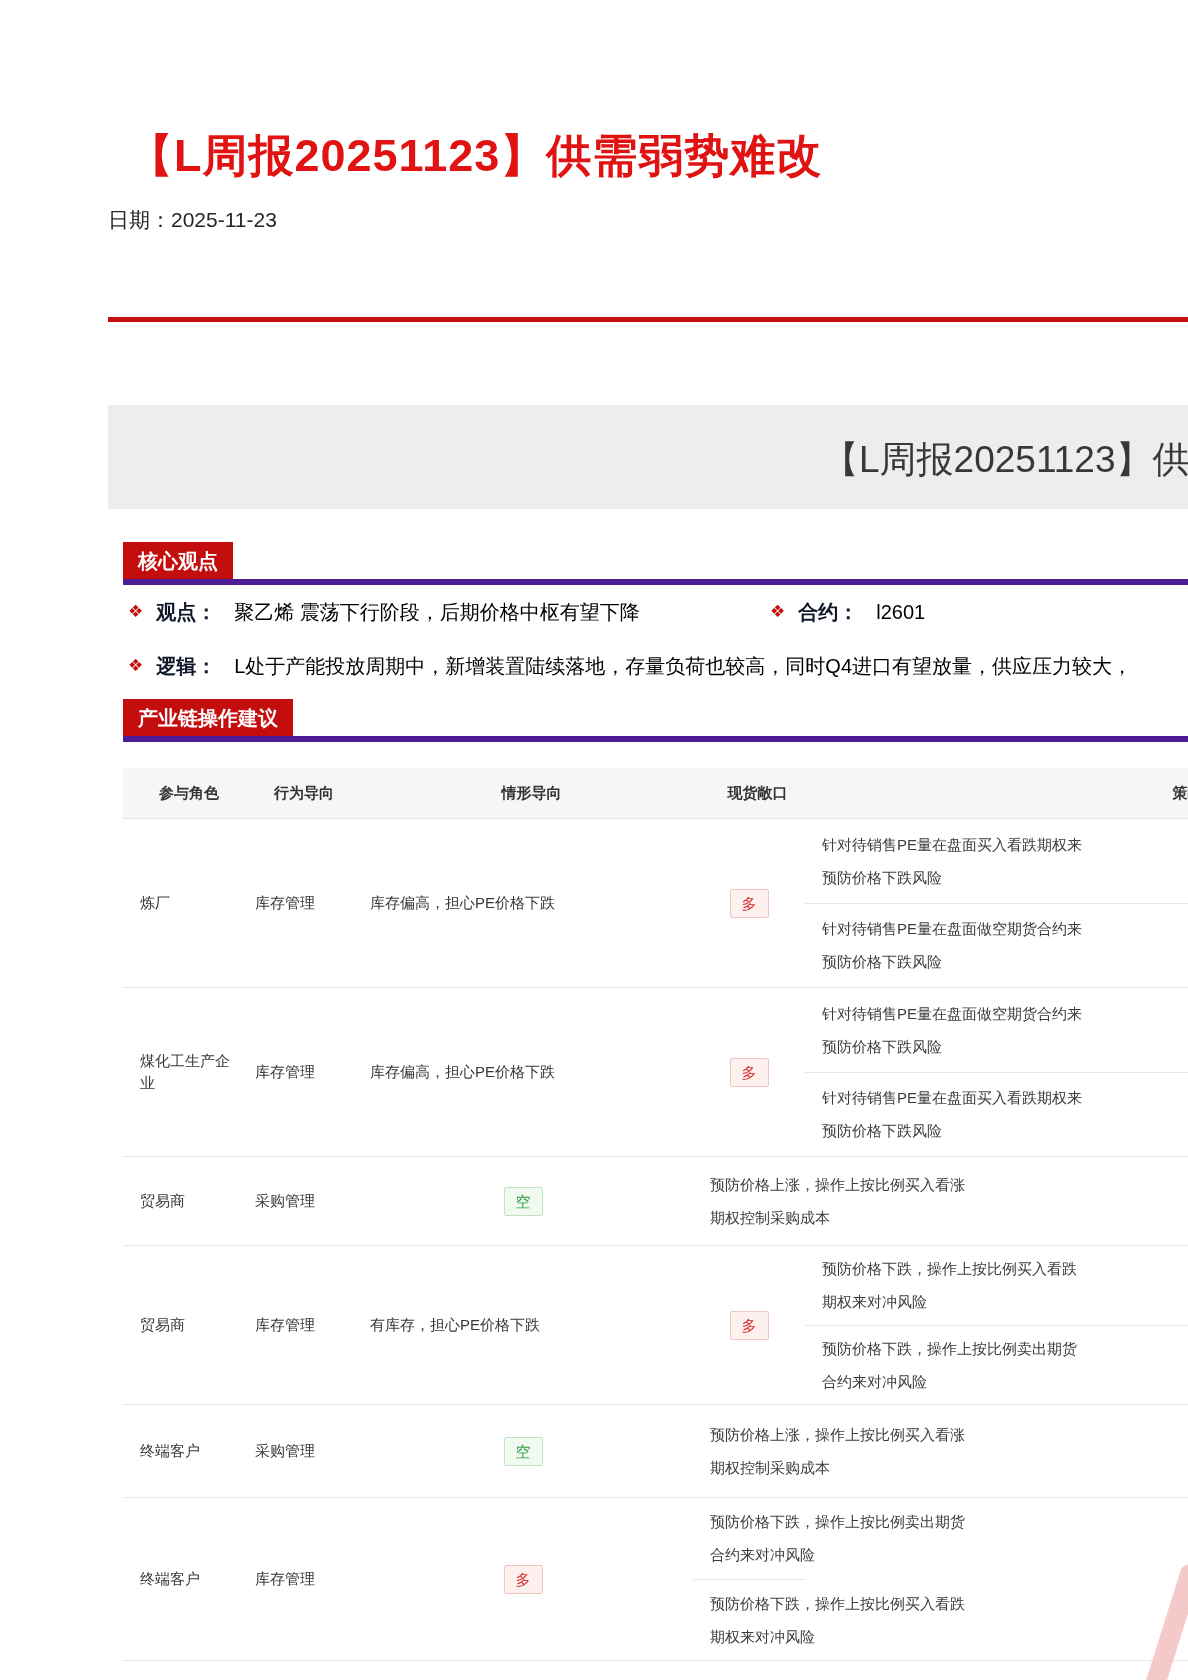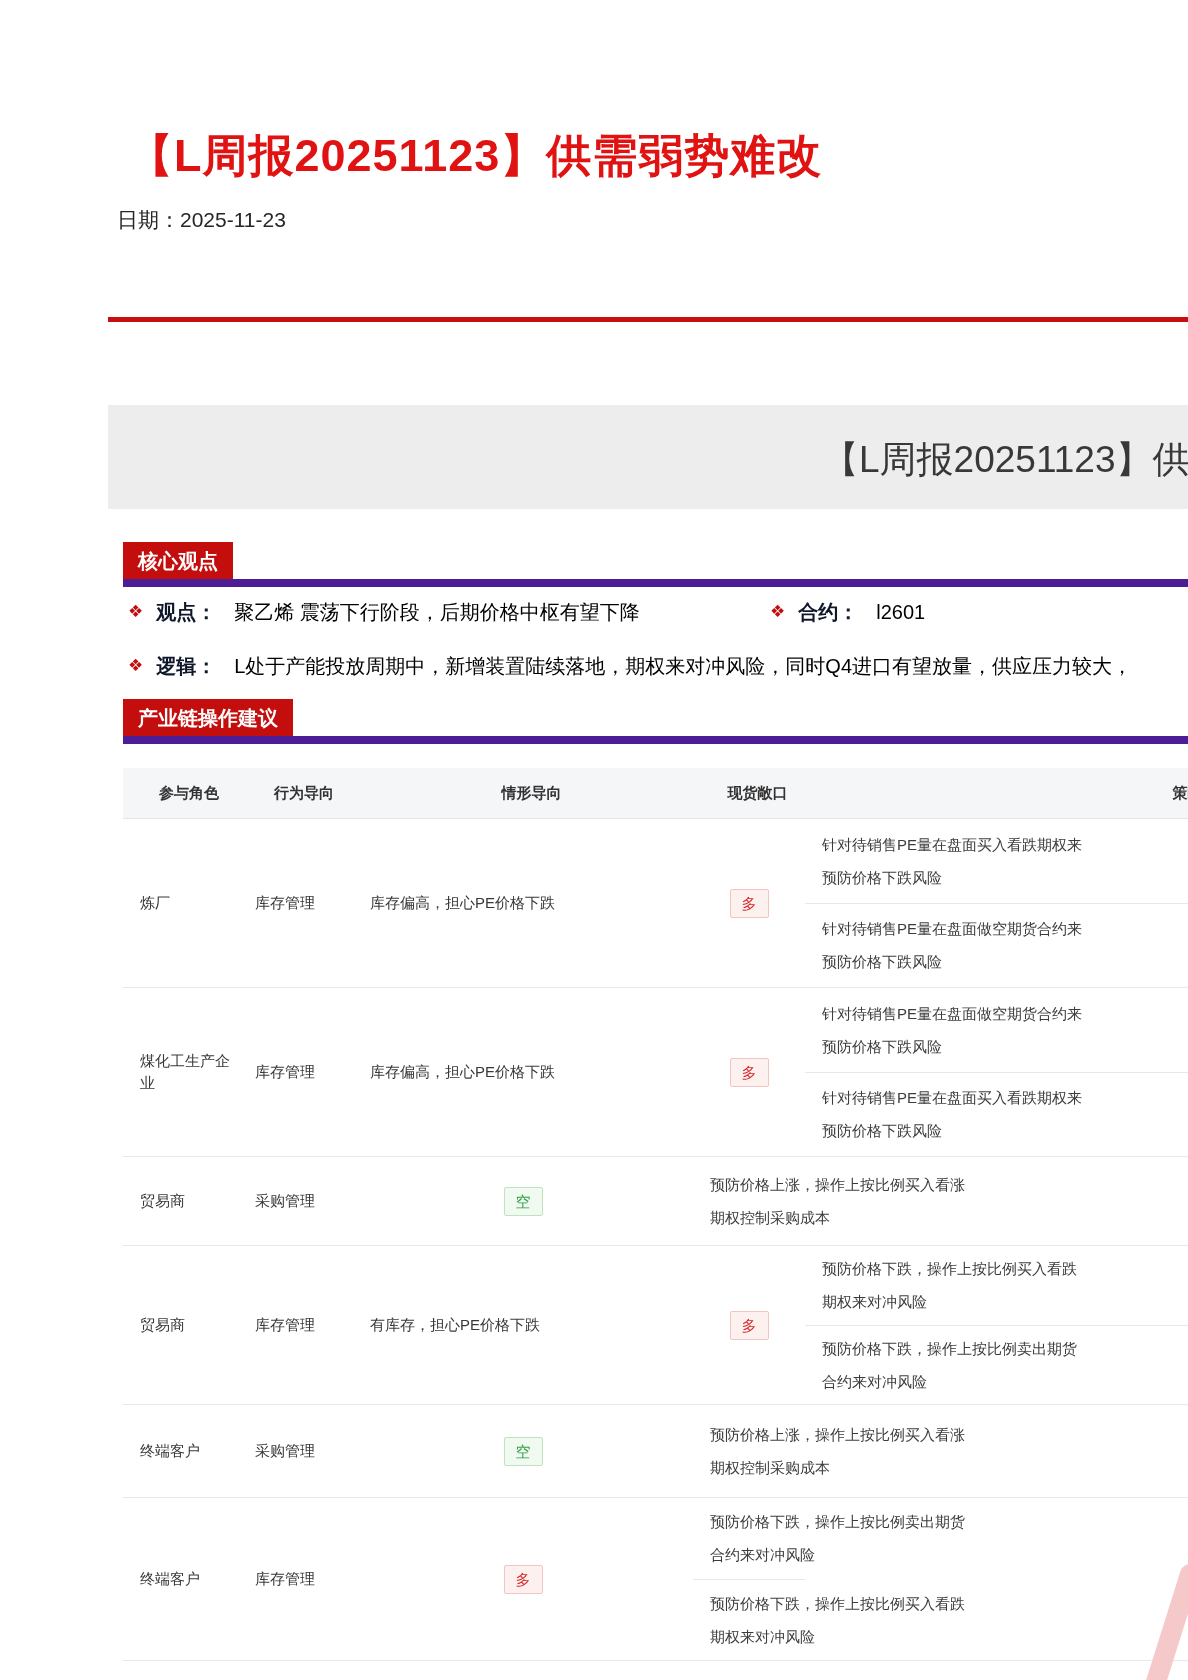--- a/index.html
+++ b/index.html
@@ -16,42 +16,41 @@
   .doc-title{
     left:128px;top:96px;
     font-size:45px;font-weight:700;
     color:#e01212;letter-spacing:1px;
     white-space:nowrap;
   }
   .doc-date{
     left:108px;top:206px;
     font-size:21px;color:#262626;
     white-space:nowrap;
-    margin-left:9px;
   }
   .top-rule{
     left:108px;right:0;top:317px;height:5px;
     background:#c80f0f;
   }
 
   
   .banner{
     left:108px;right:0;top:405px;height:104px;
     background:#ededed;
   }
   .banner-title{
     position:absolute;left:714px;top:30px;
     font-size:37px;color:#383838;
     white-space:nowrap;
   }
 
   
   .section-head{
     left:123px;right:0;
-    border-bottom:8px solid #4c1d95;
+    border-bottom:6px solid #4c1d95;
   }
   .section-head .badge{
     display:inline-block;
     background:#c40d0d;color:#fff;
     font-size:20px;font-weight:700;
     line-height:1;padding:9px 15px 8px 15px;
     white-space:nowrap;
   }
   .head-core{top:542px;}
   .head-advice{top:699px;}
@@ -155,21 +154,21 @@
 
 <div class="abs bullet-row row-contract">
   <span class="bullet-mark">❖</span>
   <span class="bullet-label">合约：</span>
   <span class="bullet-text">l2601</span>
 </div>
 
 <div class="abs bullet-row row-logic">
   <span class="bullet-mark">❖</span>
   <span class="bullet-label">逻辑：</span>
-  <span class="bullet-text">L处于产能投放周期中，新增装置陆续落地，期权来对冲风险，同时Q4进口有望放量，供应压力较大，</span>
+  <span class="bullet-text">L处于产能投放周期中，新增装置陆续落地，存量负荷也较高，同时Q4进口有望放量，供应压力较大，</span>
 </div>
 
 <div class="abs section-head head-advice">
   <span class="badge">产业链操作建议</span>
 </div>
 
 <div class="abs advice-table">
   <div class="t-head" id="tableHead">
       <div class="hc">参与角色</div>
       <div class="hc">行为导向</div>

